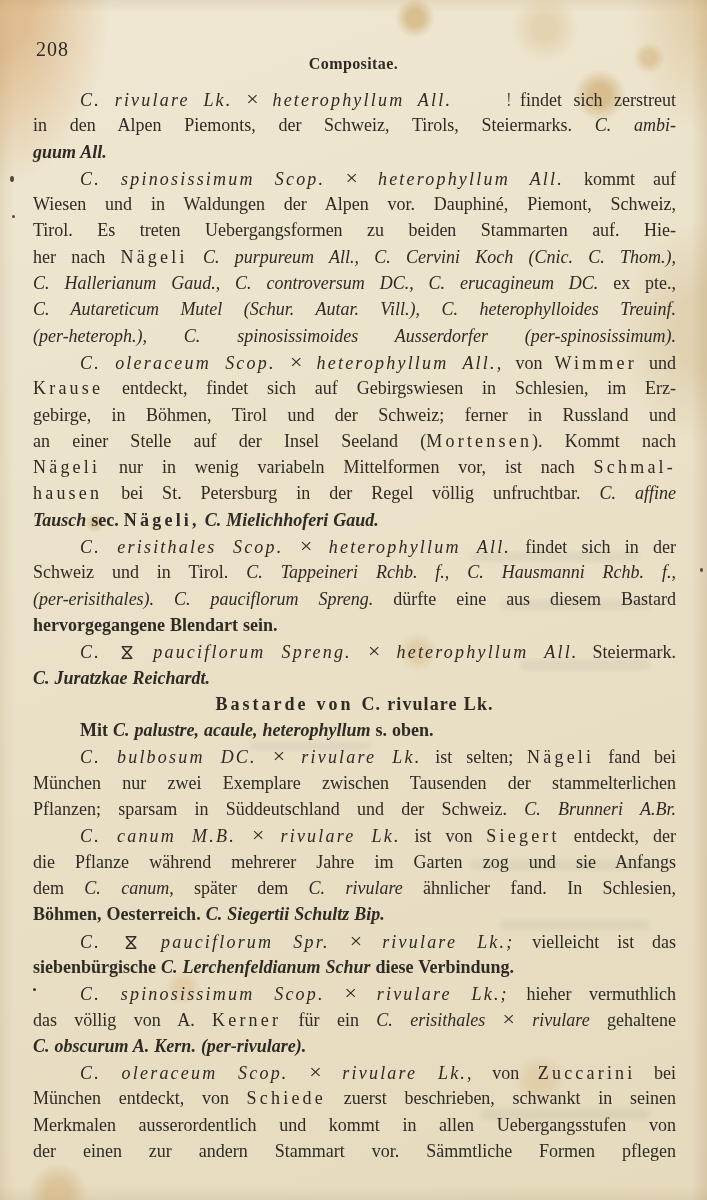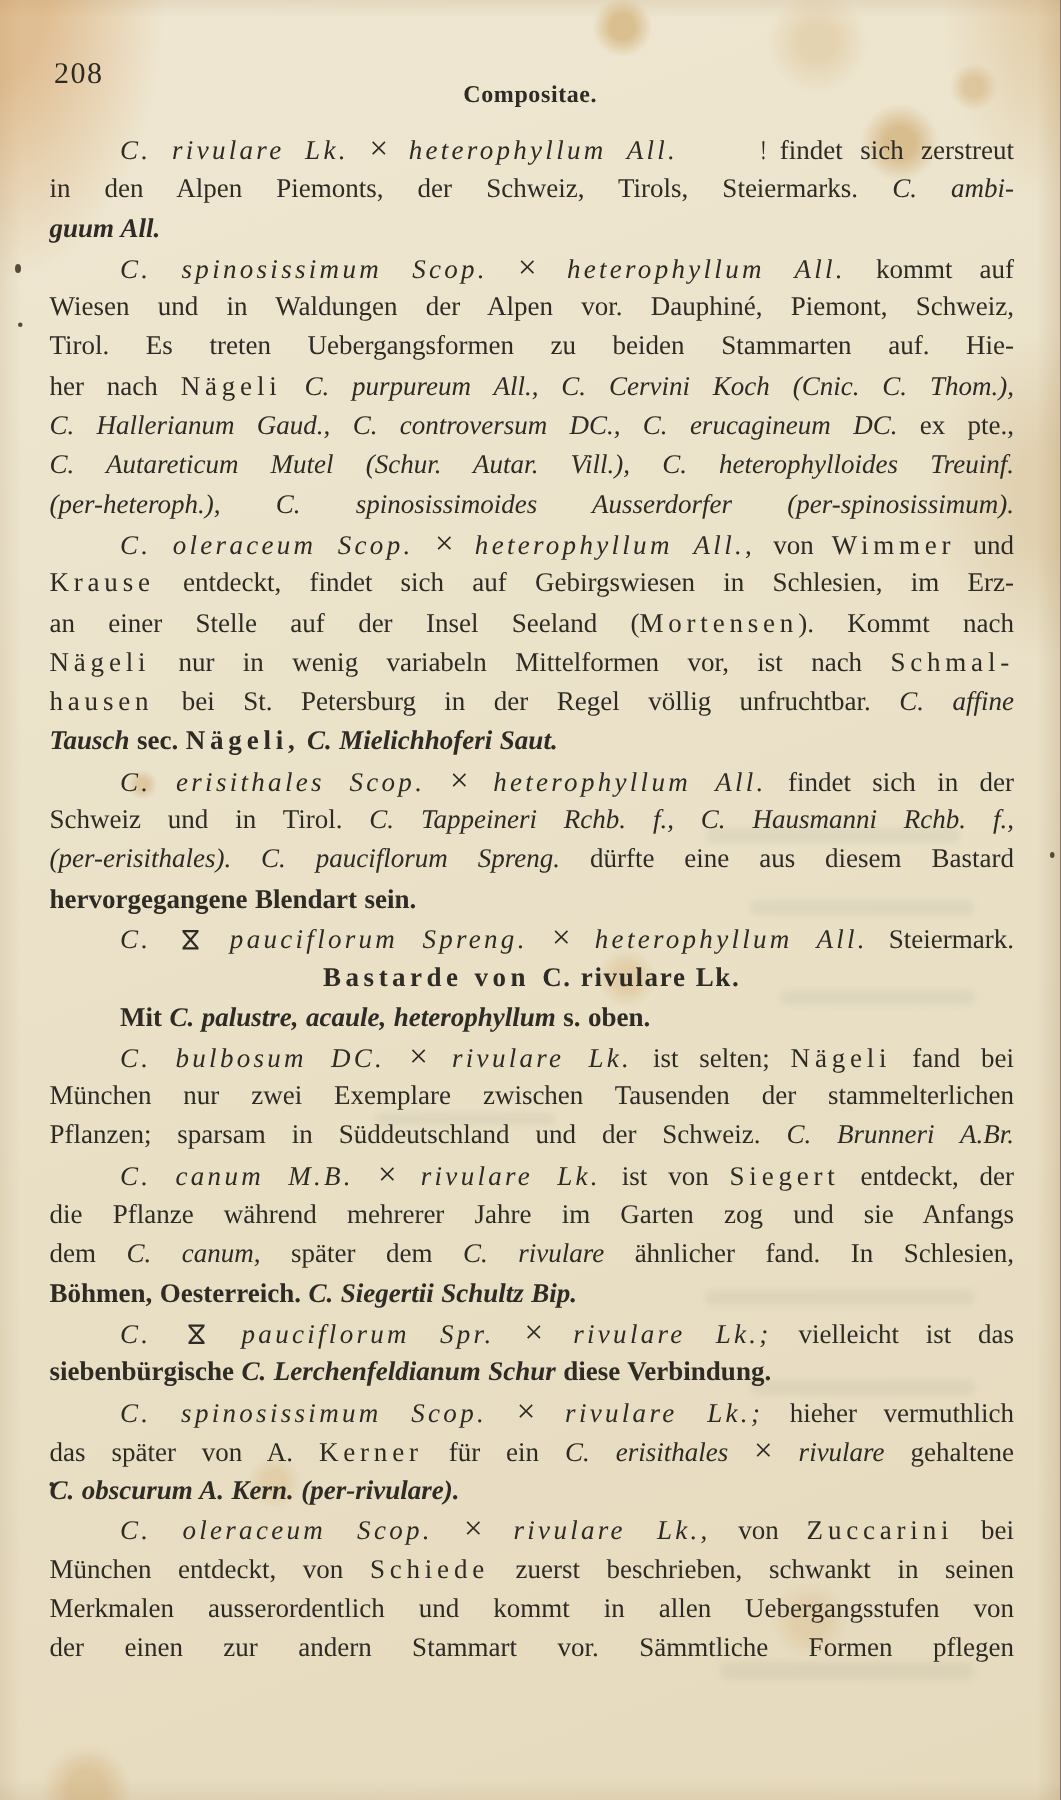--- a/index.html
+++ b/index.html
@@ -82,55 +82,57 @@
       <div class="ln nj"><span class="s-i">guum All.</span></div>
       <div class="ln ind"><span class="s-gi">C. spinosissimum Scop. </span><span class="s-x">×</span><span class="s-gi"> heterophyllum All. </span><span class="s-r">kommt auf</span></div>
       <div class="ln"><span class="s-r">Wiesen und in Waldungen der Alpen vor. Dauphiné, Piemont, Schweiz,</span></div>
       <div class="ln"><span class="s-r">Tirol. Es treten Uebergangsformen zu beiden Stammarten auf. Hie-</span></div>
       <div class="ln"><span class="s-r">her nach </span><span class="s-g">Nägeli</span><span class="s-r"> </span><span class="s-i">C. purpureum All., C. Cervini Koch (Cnic. C. Thom.),</span></div>
       <div class="ln"><span class="s-i">C. Hallerianum Gaud., C. controversum DC., C. erucagineum DC. </span><span class="s-r">ex pte.,</span></div>
       <div class="ln"><span class="s-i">C. Autareticum Mutel (Schur. Autar. Vill.), C. heterophylloides Treuinf.</span></div>
       <div class="ln"><span class="s-i">(per-heteroph.), C. spinosissimoides Ausserdorfer (per-spinosissimum).</span></div>
       <div class="ln ind"><span class="s-gi">C. oleraceum Scop. </span><span class="s-x">×</span><span class="s-gi"> heterophyllum All.,</span><span class="s-r"> von </span><span class="s-g">Wimmer</span><span class="s-r"> und</span></div>
       <div class="ln"><span class="s-g">Krause</span><span class="s-r"> entdeckt, findet sich auf Gebirgswiesen in Schlesien, im Erz-</span></div>
+      <div class="ln"><span class="s-r">gebirge, in Böhmen, Tirol und der Schweiz; ferner in Russland und</span></div>
       <div class="ln"><span class="s-r">an einer Stelle auf der Insel Seeland (</span><span class="s-g">Mortensen</span><span class="s-r">). Kommt nach</span></div>
       <div class="ln"><span class="s-g">Nägeli</span><span class="s-r"> nur in wenig variabeln Mittelformen vor, ist nach </span><span class="s-g">Schmal-</span></div>
       <div class="ln"><span class="s-g">hausen</span><span class="s-r"> bei St. Petersburg in der Regel völlig unfruchtbar. </span><span class="s-i">C. affine</span></div>
-      <div class="ln nj"><span class="s-i">Tausch</span><span class="s-r"> sec. </span><span class="s-g">Nägeli,</span><span class="s-r"> </span><span class="s-i">C. Mielichhoferi Saut.</span></div>
+      <div class="ln nj"><span class="s-i">Tausch</span><span class="s-r"> sec. </span><span class="s-g">Nägeli,</span><span class="s-r"> </span><span class="s-i">C. Mielichhoferi Gaud.</span></div>
       <div class="ln ind"><span class="s-gi">C. erisithales Scop. </span><span class="s-x">×</span><span class="s-gi"> heterophyllum All.</span><span class="s-r"> findet sich in der</span></div>
       <div class="ln"><span class="s-r">Schweiz und in Tirol. </span><span class="s-i">C. Tappeineri Rchb. f., C. Hausmanni Rchb. f.,</span></div>
       <div class="ln"><span class="s-i">(per-erisithales). C. pauciflorum Spreng.</span><span class="s-r"> dürfte eine aus diesem Bastard</span></div>
       <div class="ln nj"><span class="s-r">hervorgegangene Blendart sein.</span></div>
       <div class="ln ind"><span class="s-gi">C. </span><svg class="hy" width="16" height="15" viewBox="0 0 18 16" aria-hidden="true">
           <g stroke="#2e2a24" stroke-width="1.6" fill="none">
             <path d="M3 1.5 H15"></path>
             <path d="M3 14.5 H15"></path>
             <path d="M3.8 2 L14.2 14"></path>
             <path d="M14.2 2 L3.8 14"></path>
           </g>
         </svg><span class="s-gi"> pauciflorum Spreng. </span><span class="s-x">×</span><span class="s-gi"> heterophyllum All.</span><span class="s-r"> Steiermark.</span></div>
+      <div class="ln nj"><span class="s-i">C. Juratzkae Reichardt.</span></div>
       <div class="ln ctr"><span class="s-hs">Bastarde von </span><span class="s-hr">C. rivulare Lk.</span></div>
       <div class="ln ind nj"><span class="s-r">Mit </span><span class="s-i">C. palustre, acaule, heterophyllum</span><span class="s-r"> s. oben.</span></div>
       <div class="ln ind"><span class="s-gi">C. bulbosum DC. </span><span class="s-x">×</span><span class="s-gi"> rivulare Lk.</span><span class="s-r"> ist selten; </span><span class="s-g">Nägeli</span><span class="s-r"> fand bei</span></div>
       <div class="ln"><span class="s-r">München nur zwei Exemplare zwischen Tausenden der stammelterlichen</span></div>
       <div class="ln"><span class="s-r">Pflanzen; sparsam in Süddeutschland und der Schweiz. </span><span class="s-i">C. Brunneri A.Br.</span></div>
       <div class="ln ind"><span class="s-gi">C. canum M.B. </span><span class="s-x">×</span><span class="s-gi"> rivulare Lk.</span><span class="s-r"> ist von </span><span class="s-g">Siegert</span><span class="s-r"> entdeckt, der</span></div>
       <div class="ln"><span class="s-r">die Pflanze während mehrerer Jahre im Garten zog und sie Anfangs</span></div>
       <div class="ln"><span class="s-r">dem </span><span class="s-i">C. canum,</span><span class="s-r"> später dem </span><span class="s-i">C. rivulare</span><span class="s-r"> ähnlicher fand. In Schlesien,</span></div>
       <div class="ln nj"><span class="s-r">Böhmen, Oesterreich. </span><span class="s-i">C. Siegertii Schultz Bip.</span></div>
       <div class="ln ind"><span class="s-gi">C. </span><svg class="hy" width="16" height="15" viewBox="0 0 18 16" aria-hidden="true">
           <g stroke="#2e2a24" stroke-width="1.6" fill="none">
             <path d="M3 1.5 H15"></path>
             <path d="M3 14.5 H15"></path>
             <path d="M3.8 2 L14.2 14"></path>
             <path d="M14.2 2 L3.8 14"></path>
           </g>
         </svg><span class="s-gi"> pauciflorum Spr. </span><span class="s-x">×</span><span class="s-gi"> rivulare Lk.;</span><span class="s-r"> vielleicht ist das</span></div>
       <div class="ln nj"><span class="s-r">siebenbürgische </span><span class="s-i">C. Lerchenfeldianum Schur</span><span class="s-r"> diese Verbindung.</span></div>
       <div class="ln ind"><span class="s-gi">C. spinosissimum Scop. </span><span class="s-x">×</span><span class="s-gi"> rivulare Lk.;</span><span class="s-r"> hieher vermuthlich</span></div>
-      <div class="ln"><span class="s-r">das später von A. </span><span class="s-g">Kerner</span><span class="s-r"> für ein </span><span class="s-i">C. erisithales </span><span class="s-x">×</span><span class="s-i"> rivulare</span><span class="s-r"> gehaltene</span></div>
+      <div class="ln"><span class="s-r">das völlig von A. </span><span class="s-g">Kerner</span><span class="s-r"> für ein </span><span class="s-i">C. erisithales </span><span class="s-x">×</span><span class="s-i"> rivulare</span><span class="s-r"> gehaltene</span></div>
       <div class="ln nj"><span class="s-i">C. obscurum A. Kern. (per-rivulare).</span></div>
       <div class="ln ind"><span class="s-gi">C. oleraceum Scop. </span><span class="s-x">×</span><span class="s-gi"> rivulare Lk.,</span><span class="s-r"> von </span><span class="s-g">Zuccarini</span><span class="s-r"> bei</span></div>
       <div class="ln"><span class="s-r">München entdeckt, von </span><span class="s-g">Schiede</span><span class="s-r"> zuerst beschrieben, schwankt in seinen</span></div>
       <div class="ln"><span class="s-r">Merkmalen ausserordentlich und kommt in allen Uebergangsstufen von</span></div>
       <div class="ln"><span class="s-r">der einen zur andern Stammart vor. Sämmtliche Formen pflegen</span></div>
     </div>
 </div>
 
 </body></html>

